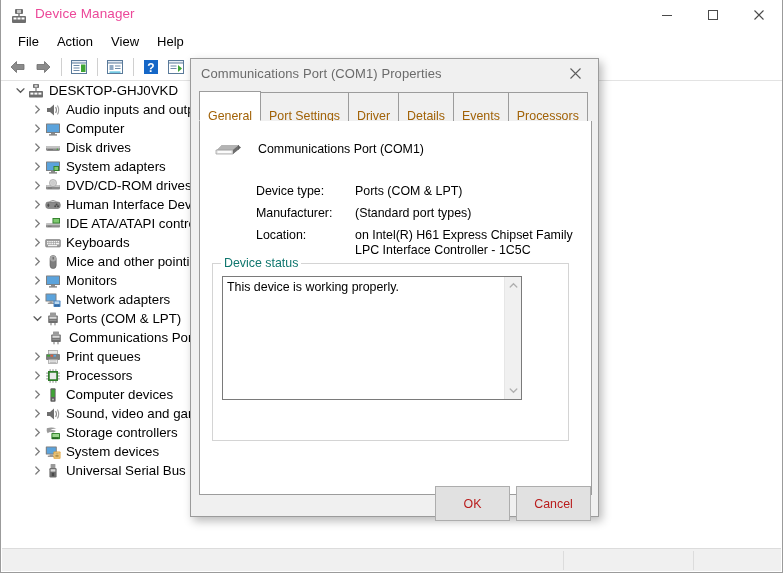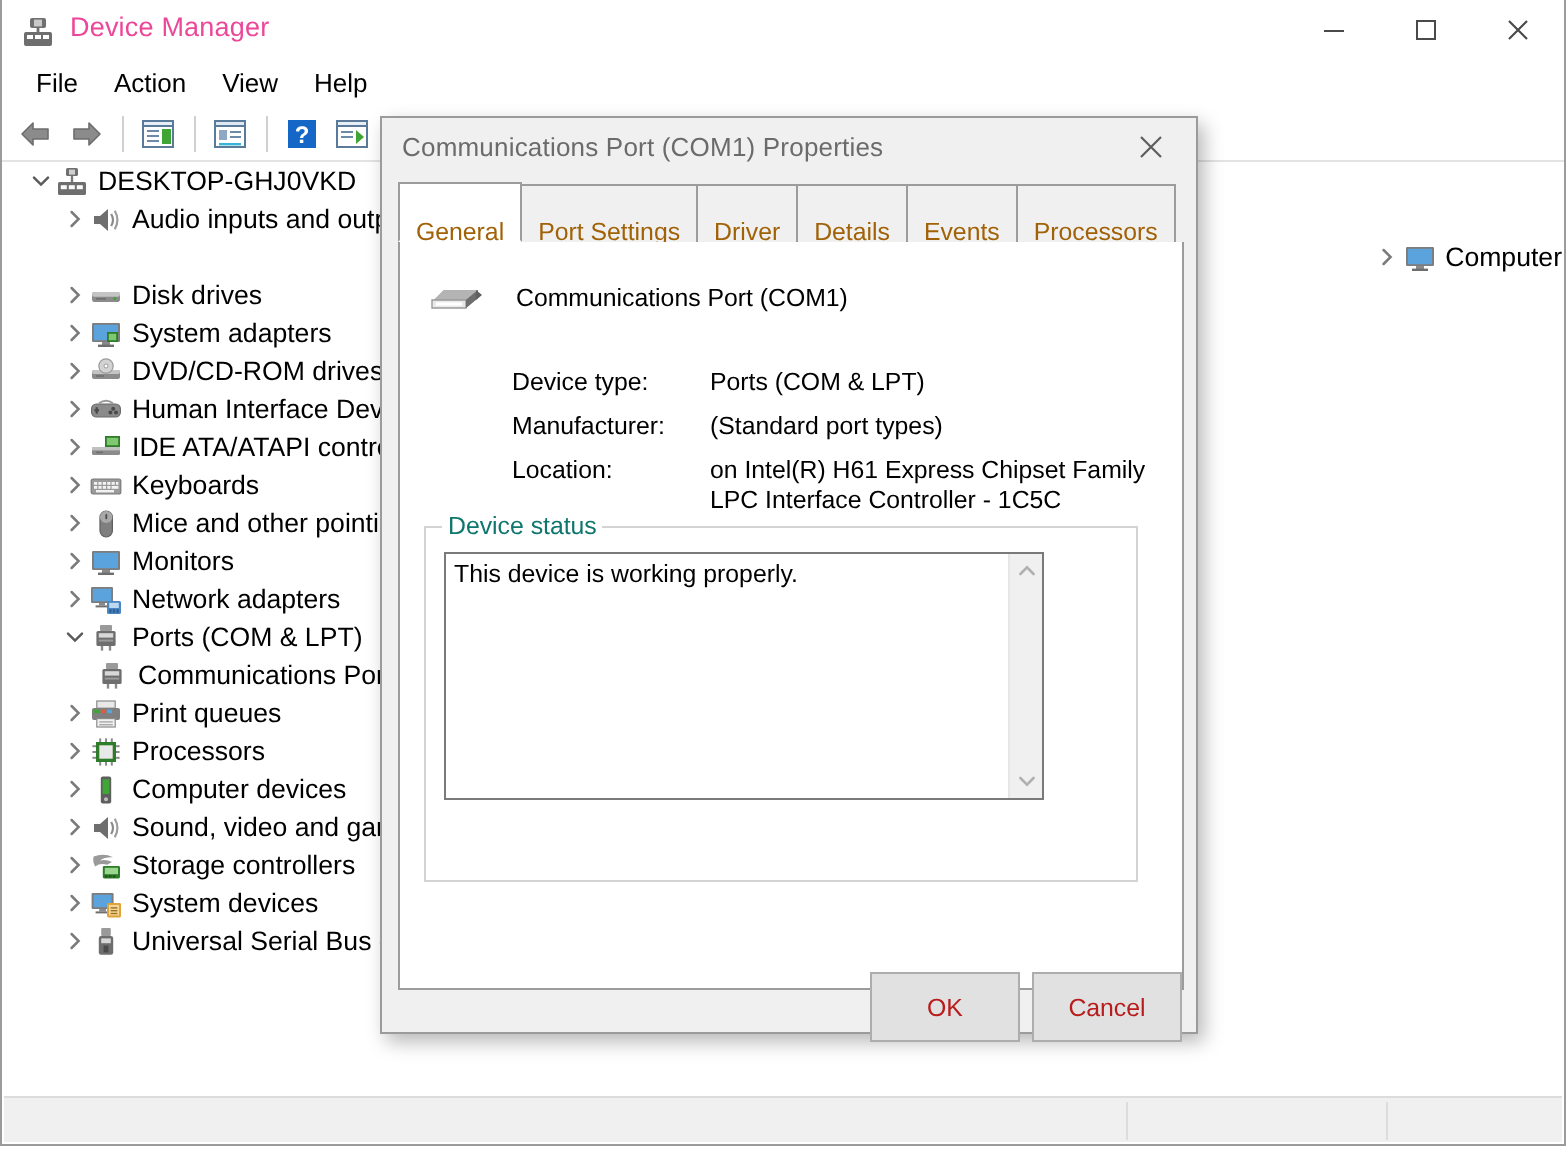--- a/index.html
+++ b/index.html
@@ -496,21 +496,21 @@
                 <path d="M2.8 1 L6.3 4.5 L2.8 8" stroke="#7b7b7b" stroke-width="1.25" fill="none" stroke-linecap="round"></path>
               </svg>
             </span>
             <span class="tw-icon"><svg width="16" height="16" viewBox="0 0 16 16">
                 <path d="M2 6 L5 6 L9 2.5 L9 13.5 L5 10 L2 10 Z" fill="#6e6e6e"></path>
                 <path d="M10.6 5 Q12.4 8 10.6 11" stroke="#8a8a8a" stroke-width="1.1" fill="none"></path>
                 <path d="M12.4 3.4 Q15 8 12.4 12.6" stroke="#9e9e9e" stroke-width="1.1" fill="none"></path>
               </svg></span>
             <span class="tw-label">Audio inputs and outputs</span>
           </div>
-          <div class="tree-row" style="padding-left: 27px; justify-content: flex-end;">
+          <div class="tree-row" style="padding-left: 27px;">
             <span class="tw-arrow">
               <svg width="9" height="9" viewBox="0 0 9 9">
                 <path d="M2.8 1 L6.3 4.5 L2.8 8" stroke="#7b7b7b" stroke-width="1.25" fill="none" stroke-linecap="round"></path>
               </svg>
             </span>
             <span class="tw-icon"><svg width="16" height="16" viewBox="0 0 16 16">
                 <rect x="1" y="2.5" width="14" height="9.5" rx="0.6" fill="#7d7d7d"></rect>
                 <rect x="2" y="3.4" width="12" height="7.7" fill="#5ba3dc"></rect>
                 <rect x="6" y="12" width="4" height="1.5" fill="#8a8a8a"></rect>
                 <rect x="4" y="13.3" width="8" height="1.2" fill="#6e6e6e"></rect>

